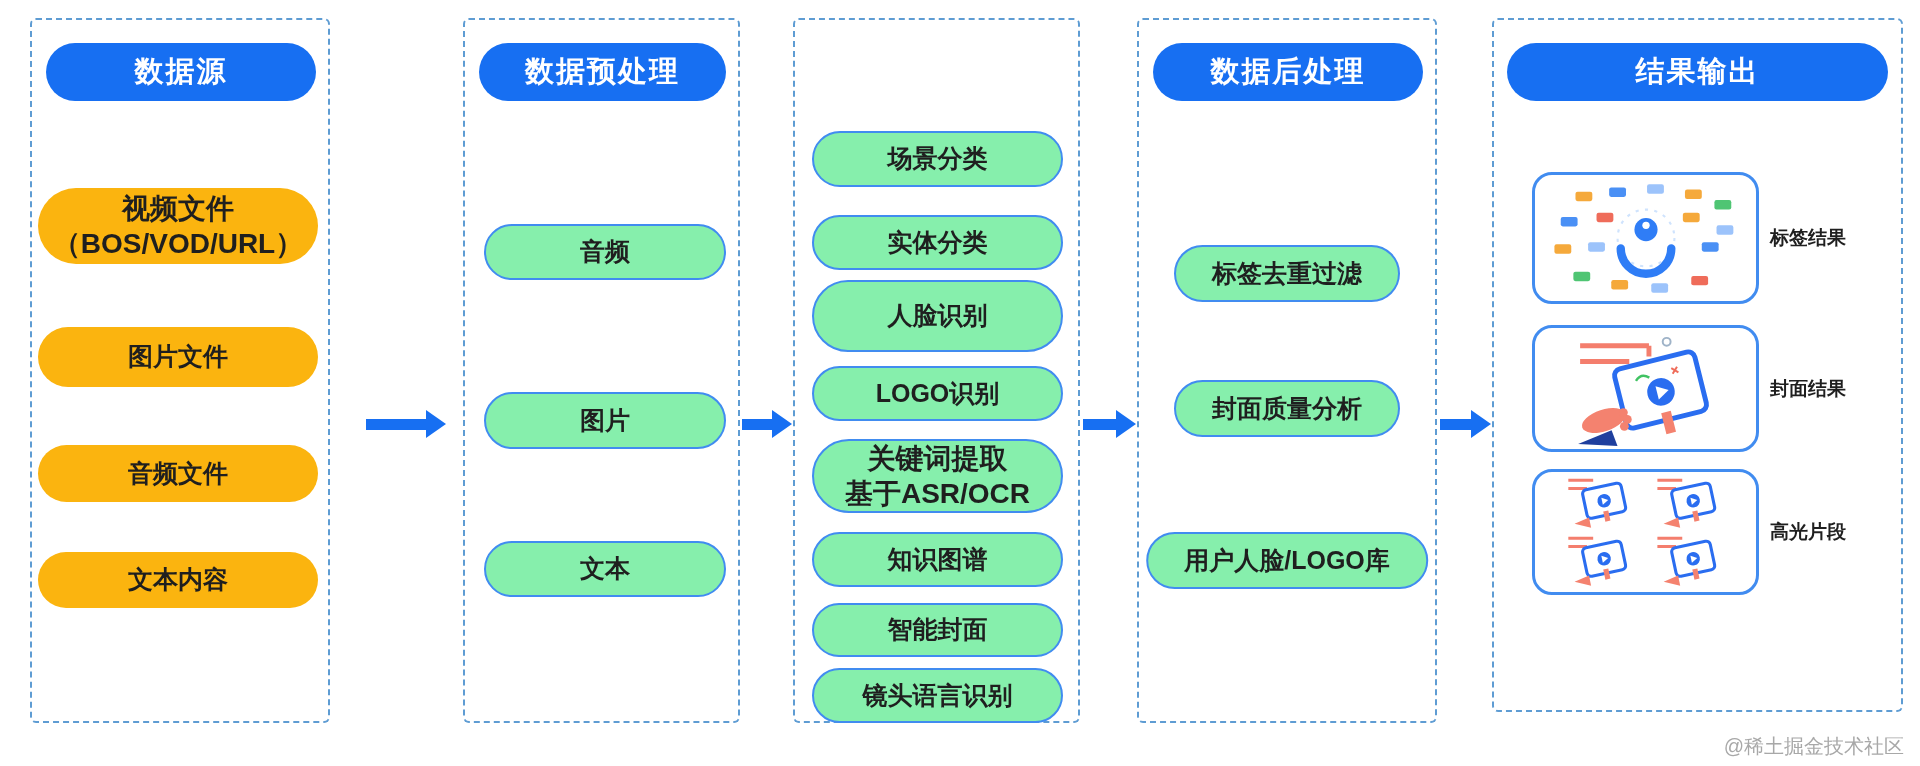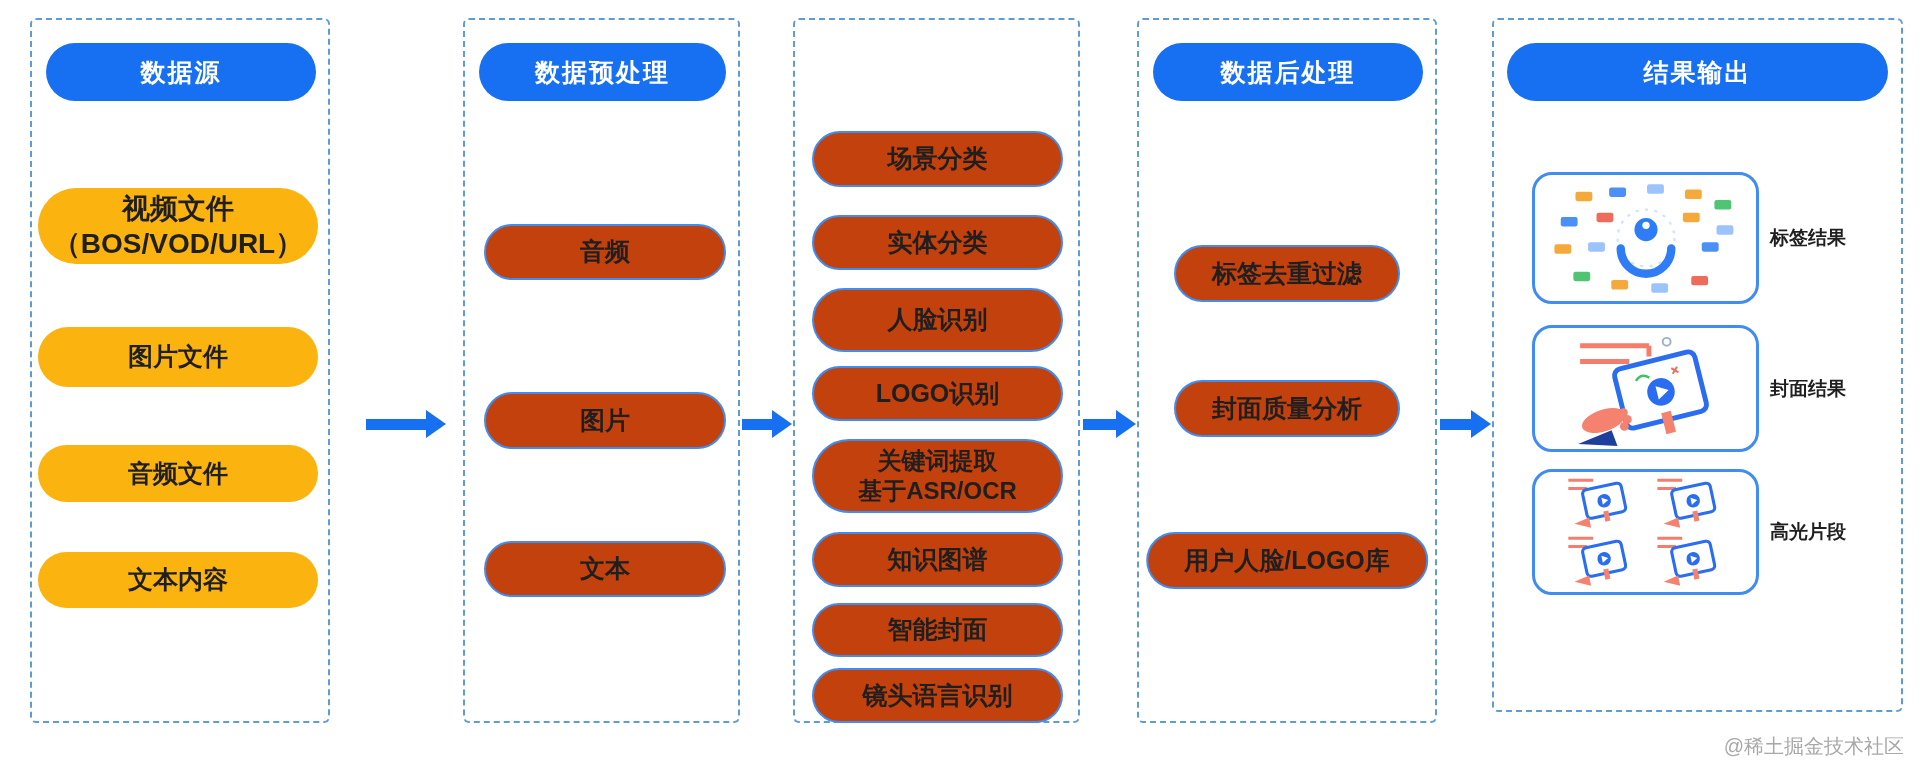--- a/index.html
+++ b/index.html
@@ -10,28 +10,28 @@
     --text_dark:#1f1f1f;
     --watermark_gray:#a8a8a8;
   }
   *{margin:0;padding:0;box-sizing:border-box}
   body{background:#fff;font-family:"Liberation Sans",sans-serif}
   .canvas{position:relative;width:1920px;height:766px;background:#ffffff;overflow:hidden}
 
   .col{position:absolute;top:18px;border:2px dashed var(--box_dash_border);border-radius:6px;background:#fff}
 
   .header{position:absolute;top:23px;left:14px;right:12px;height:58px;background:var(--primary_blue);
-    border-radius:30px;color:#fff;font-size:25px;font-weight:700;letter-spacing:2px;
+    border-radius:30px;color:#fff;font-size:29px;font-weight:700;letter-spacing:2px;
     display:flex;align-items:center;justify-content:center}
 
   .pill{position:absolute;display:flex;align-items:center;justify-content:center;text-align:center;
     font-weight:700;color:var(--text_dark);font-size:25px;white-space:pre-line;line-height:1.25;
     border-radius:40px}
   .pill.yellow{background:var(--accent_yellow);left:6px;right:10px}
-  .pill.white{background:#c2410c;border:2px solid var(--pill_border)}
+  .pill.white{background:#86efac;border:2px solid var(--pill_border)}
 
   .c2 .pill.white{left:19px;right:12px}
   .c3 .pill.white{left:17px;right:15px}
   .c4 .pill.white{left:50%;transform:translateX(-50%);padding:0 36px;white-space:nowrap}
 
   .arrow{position:absolute;height:28px;display:flex;align-items:center}
   .arrow .shaft{flex:1;height:11px;background:var(--primary_blue)}
   .arrow .head{width:0;height:0;border-left:20px solid var(--primary_blue);
     border-top:14px solid transparent;border-bottom:14px solid transparent}
 
@@ -59,23 +59,23 @@
   <div class="col c2" style="left:463px;width:277px;height:705px">
     <div class="header">数据预处理</div>
     <div class="pill white" style="top:204px;height:56px">音频</div>
     <div class="pill white" style="top:372px;height:57px">图片</div>
     <div class="pill white" style="top:521px;height:56px">文本</div>
   </div>
 
   <div class="col c3" style="left:793px;width:287px;height:705px">
     <div class="pill white" style="top:111px;height:56px">场景分类</div>
     <div class="pill white" style="top:195px;height:55px">实体分类</div>
-    <div class="pill white" style="top:268px;height:64px">人脸识别</div>
+    <div class="pill white" style="top:260px;height:72px">人脸识别</div>
     <div class="pill white" style="top:346px;height:55px">LOGO识别</div>
-    <div class="pill white" style="top:419px;height:74px;font-size:24px">关键词提取
+    <div class="pill white" style="top:419px;height:74px;font-size:28px">关键词提取
 基于ASR/OCR</div>
     <div class="pill white" style="top:512px;height:55px">知识图谱</div>
     <div class="pill white" style="top:583px;height:54px">智能封面</div>
     <div class="pill white" style="top:648px;height:55px">镜头语言识别</div>
   </div>
 
   <div class="col c4" style="left:1137px;width:300px;height:705px">
     <div class="header">数据后处理</div>
     <div class="pill white" style="top:225px;height:57px">标签去重过滤</div>
     <div class="pill white" style="top:360px;height:57px">封面质量分析</div>

